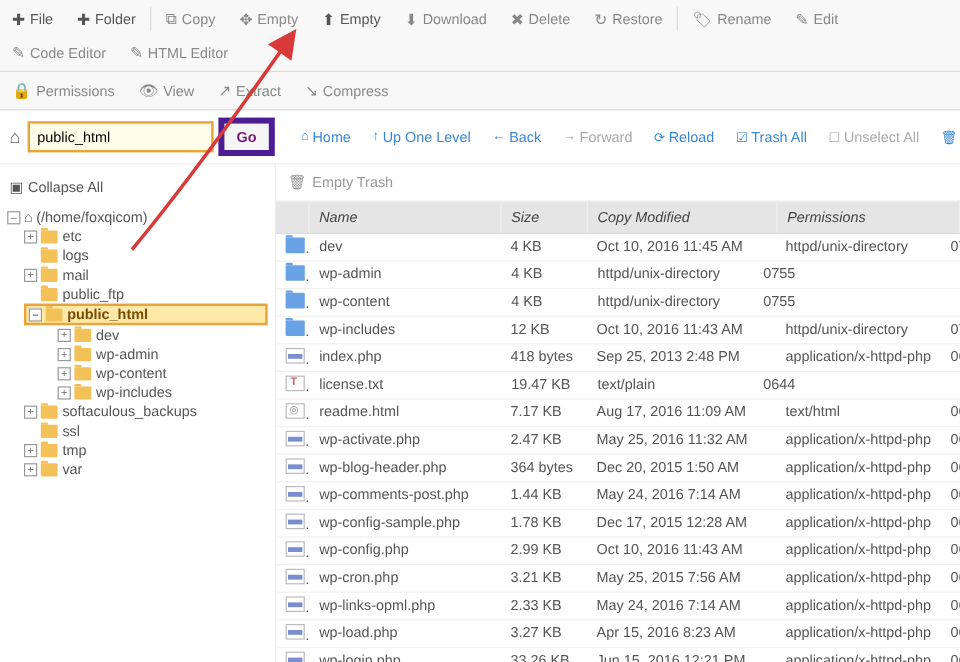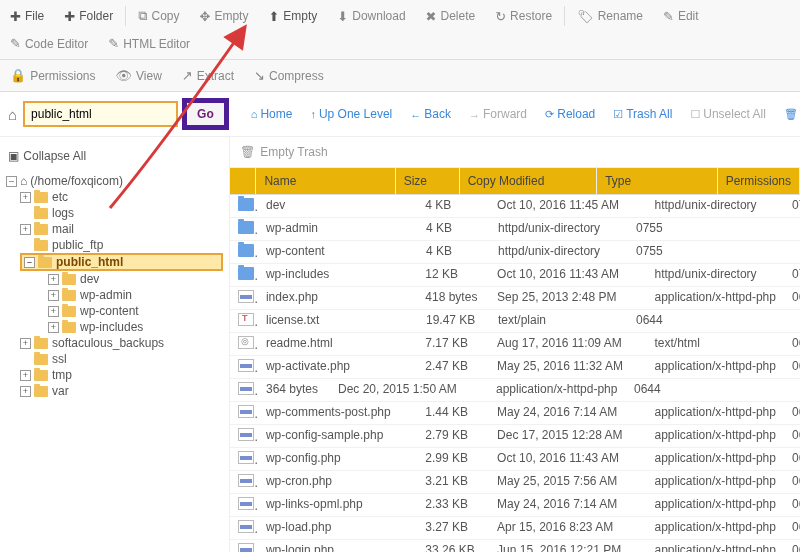--- a/index.html
+++ b/index.html
@@ -25,21 +25,21 @@
 .tree-row { display: flex; align-items: center; padding: 1px 0; cursor: pointer; }
 .tree-toggle { width: 11px; height: 11px; border: 1px solid #999; display: inline-flex; align-items: center; justify-content: center; font-size: 9px; line-height: 1; margin-right: 3px; color: #666; background:#fff; }
 .tree-toggle.none { border: none; }
 .folder-ico { width: 14px; height: 11px; background: #f2c158; border-radius: 1px; margin-right: 4px; position: relative; display:inline-block; }
 .folder-ico::before { content:""; position:absolute; top:-2px; left:0; width:6px; height:2px; background:#f2c158; border-radius:1px 1px 0 0;}
 .tree-row.sel { background: #ffe9a8; border:2px solid #e8a43a; padding:0 2px; font-weight:bold; color:#7a4a00; }
 .tree-indent1 { padding-left: 14px; }
 .tree-indent2 { padding-left: 28px; }
 .content { flex: 1; overflow: auto; position: relative; }
 .empty-trash { padding: 8px 10px; color: #999; display: flex; align-items: center; cursor: pointer; border-bottom:1px solid #eee;}
-.grid-head { display: flex; border-bottom: 1px solid #ddd; background: #eab308; font-size: 12px; color: #444; }
+.grid-head { display: flex; border-bottom: 1px solid #ddd; background: #e5e5e5; font-size: 12px; color: #444; font-style: italic; }
 .grid-head > div { padding: 6px 8px; border-right: 1px solid #eee; }
 .col-icon { width: 28px; }
 .col-name { width: 160px; }
 .col-size { width: 72px; }
 .col-mod { width: 158px; }
 .col-type { width: 138px; }
 .col-perm { flex: 1; }
 .grid-body { font-size: 12px; }
 .grow { display: flex; border-bottom: 1px solid #f1f1f1; color: #555; }
 .grow > div { padding: 3px 8px; overflow: hidden; text-overflow: ellipsis; white-space: nowrap; }
@@ -258,21 +258,20 @@
   <div class="content">
     <div class="empty-trash">
         <span style="margin-right:5px">🗑</span>
         <span>Empty Trash</span>
       </div>
     <div class="grid-head">
       <div class="col-icon"></div>
       <div class="col-name">Name</div>
       <div class="col-size">Size</div>
       <div class="col-mod">Copy Modified</div>
-      <div class="col-type">Type</div>
       <div class="col-perm">Permissions</div>
     </div>
     <div class="grid-body" id="grid-body">
         <div class="grow">
           <div class="col-icon"><span class="file-ico fi-folder"></span></div>
           <div class="col-name">dev</div>
           <div class="col-size">4 KB</div>
           <div class="col-mod">Oct 10, 2016 11:45 AM</div>
           <div class="col-type">httpd/unix-directory</div>
           <div class="col-perm">0755</div>
@@ -325,37 +324,38 @@
         <div class="grow">
           <div class="col-icon"><span class="file-ico fi-php"></span></div>
           <div class="col-name">wp-activate.php</div>
           <div class="col-size">2.47 KB</div>
           <div class="col-mod">May 25, 2016 11:32 AM</div>
           <div class="col-type">application/x-httpd-php</div>
           <div class="col-perm">0644</div>
         </div>
         <div class="grow">
           <div class="col-icon"><span class="file-ico fi-php"></span></div>
+          <div class="col-name">wp-blog-header.php</div>
           <div class="col-size">364 bytes</div>
           <div class="col-mod">Dec 20, 2015 1:50 AM</div>
           <div class="col-type">application/x-httpd-php</div>
           <div class="col-perm">0644</div>
         </div>
         <div class="grow">
           <div class="col-icon"><span class="file-ico fi-php"></span></div>
           <div class="col-name">wp-comments-post.php</div>
           <div class="col-size">1.44 KB</div>
           <div class="col-mod">May 24, 2016 7:14 AM</div>
           <div class="col-type">application/x-httpd-php</div>
           <div class="col-perm">0644</div>
         </div>
         <div class="grow">
           <div class="col-icon"><span class="file-ico fi-php"></span></div>
           <div class="col-name">wp-config-sample.php</div>
-          <div class="col-size">2.79 KB</div>
+          <div class="col-size">1.78 KB</div>
           <div class="col-mod">Dec 17, 2015 12:28 AM</div>
           <div class="col-type">application/x-httpd-php</div>
           <div class="col-perm">0644</div>
         </div>
         <div class="grow">
           <div class="col-icon"><span class="file-ico fi-php"></span></div>
           <div class="col-name">wp-config.php</div>
           <div class="col-size">2.99 KB</div>
           <div class="col-mod">Oct 10, 2016 11:43 AM</div>
           <div class="col-type">application/x-httpd-php</div>

